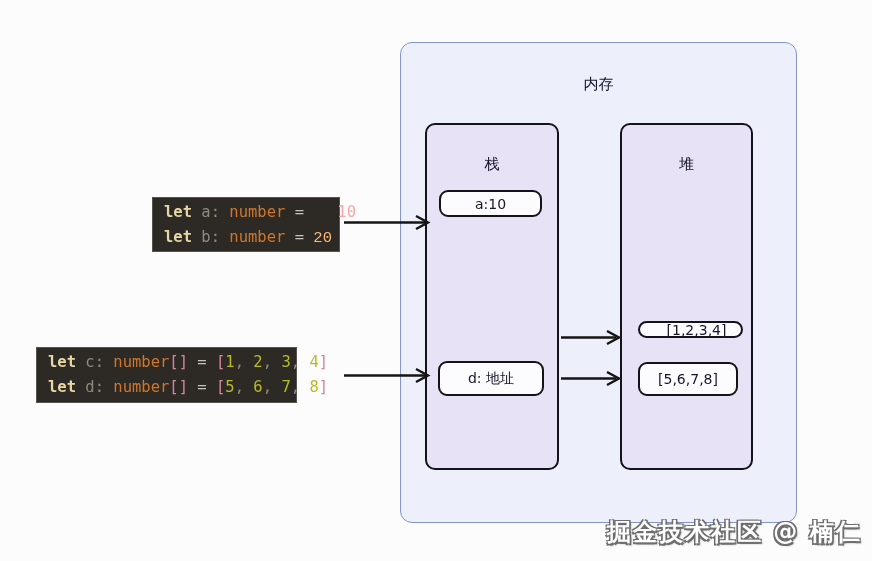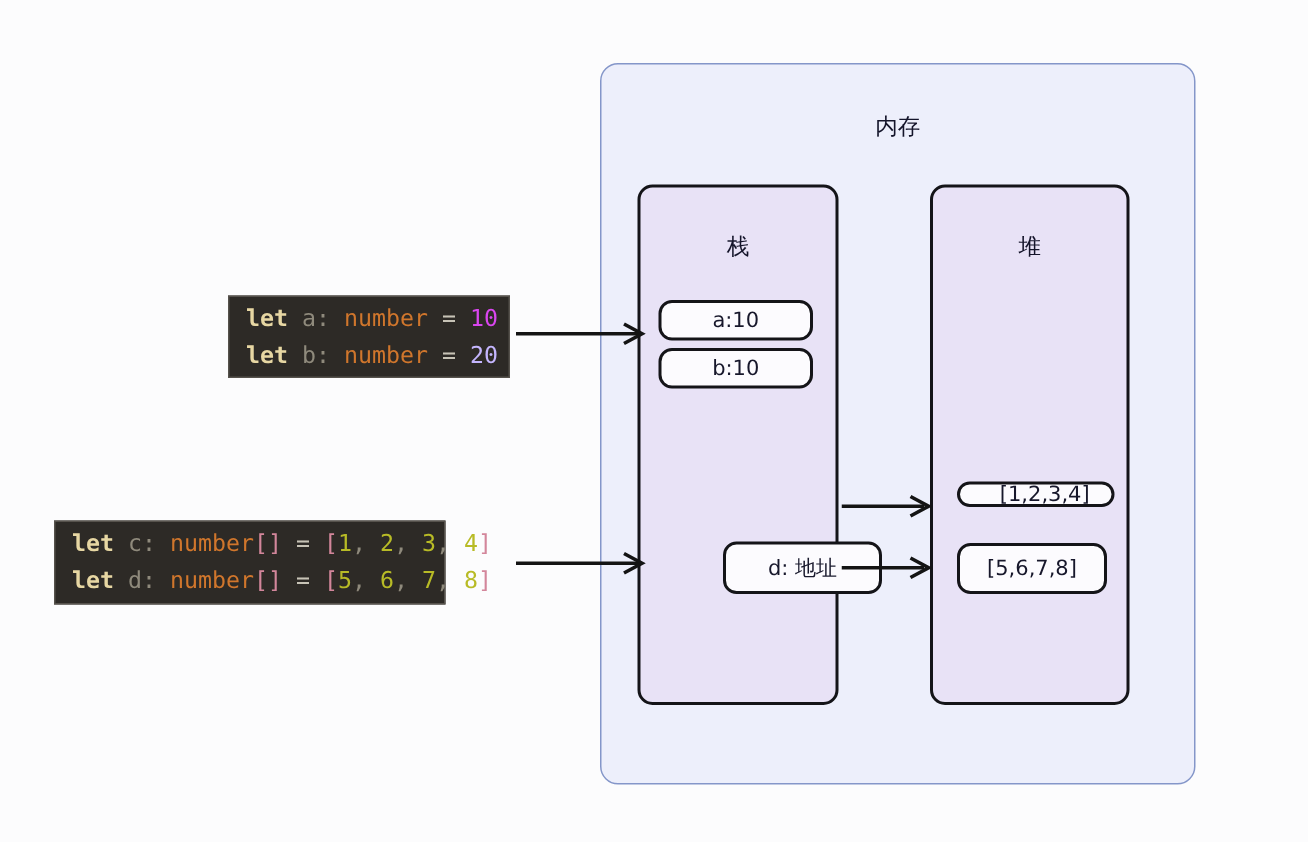--- a/index.html
+++ b/index.html
@@ -17,24 +17,24 @@
     border-radius:10px;box-sizing:border-box;}
   .region-stack{left:425px;top:123px;width:134px;height:347px;}
   .region-heap{left:620px;top:123px;width:133px;height:347px;}
   .region-title{position:absolute;left:0;top:30px;width:100%;text-align:center;
     font-size:15px;color:#14142a;}
 
   
   .slot{position:absolute;background:#fcfbfe;border:2.5px solid #141418;border-radius:9px;
     box-sizing:border-box;display:flex;align-items:center;justify-content:center;
     font-size:14px;color:#17172b;white-space:nowrap;}
-  .slot-a{left:12px;top:75px;width:103px;height:27px;}
+  .slot-a{left:12px;top:65px;width:103px;height:27px;}
   .slot-b{left:12px;top:107px;width:103px;height:27px;}
   .slot-c{left:11px;top:194px;width:106px;height:35px;}
-  .slot-d{left:11px;top:236px;width:106px;height:35px;margin-left:44px;}
+  .slot-d{left:11px;top:236px;width:106px;height:35px;}
   .hslot-1{left:16px;top:196px;width:105px;height:17px;padding-left:12px;}
   .hslot-2{left:16px;top:237px;width:100px;height:34px;}
 
   
   .code{position:absolute;background:#2d2a26;border:1px solid #56524c;box-sizing:border-box;
     font-family:"DejaVu Sans Mono","Liberation Mono",monospace;font-size:15.5px;
     padding:2px 0 0 11px;}
   .code-1{left:152px;top:197px;width:188px;height:55px;}
   .code-2{left:36px;top:347px;width:261px;height:56px;}
   .code-line{height:25px;line-height:25px;white-space:pre;}
@@ -49,37 +49,36 @@
     text-shadow:-1.5px -1.5px 0 #6e6e6e, 1.5px -1.5px 0 #6e6e6e,
                 -1.5px 1.5px 0 #6e6e6e, 1.5px 1.5px 0 #6e6e6e,
                 2px 2px 2px rgba(60,60,60,.45);}
 </style>
 </head>
 <body>
 
 <div class="wrapper">
 
   <div class="code code-1">
-      <div class="code-line"><span style="color: rgb(231, 215, 163); font-weight: 700;">let</span><span style="color: rgb(143, 138, 124);"> a: </span><span style="color: rgb(208, 118, 44);">number</span><span style="color: rgb(199, 195, 182);"> = </span><span style="color: #d946ef;">10</span></div>
-      <div class="code-line"><span style="color: rgb(231, 215, 163); font-weight: 700;">let</span><span style="color: rgb(143, 138, 124);"> b: </span><span style="color: rgb(208, 118, 44);">number</span><span style="color: rgb(199, 195, 182);"> = </span><span style="color: #c4b5fd;">20</span></div>
+      <div class="code-line"><span style="color: rgb(231, 215, 163); font-weight: 700;">let</span><span style="color: rgb(143, 138, 124);"> a: </span><span style="color: rgb(208, 118, 44);">number</span><span style="color: rgb(199, 195, 182);"> = </span><span style="color: #fca5a5; margin-left: 24px;">10</span></div>
+      <div class="code-line"><span style="color: rgb(231, 215, 163); font-weight: 700;">let</span><span style="color: rgb(143, 138, 124);"> b: </span><span style="color: rgb(208, 118, 44);">number</span><span style="color: rgb(199, 195, 182);"> = </span><span style="color: #fdba74; font-family: Liberation Mono, monospace;">20</span></div>
     </div>
 
   <div class="code code-2">
       <div class="code-line"><span style="color: rgb(231, 215, 163); font-weight: 700;">let</span><span style="color: rgb(143, 138, 124);"> c: </span><span style="color: rgb(208, 118, 44);">number</span><span style="color: rgb(211, 134, 155);">[]</span><span style="color: rgb(199, 195, 182);"> = </span><span style="color: rgb(211, 134, 155);">[</span><span style="color: rgb(184, 187, 38);">1</span><span style="color: rgb(143, 138, 124);">, </span><span style="color: rgb(184, 187, 38);">2</span><span style="color: rgb(143, 138, 124);">, </span><span style="color: rgb(184, 187, 38);">3</span><span style="color: rgb(143, 138, 124);">, </span><span style="color: rgb(184, 187, 38);">4</span><span style="color: rgb(211, 134, 155);">]</span></div>
       <div class="code-line"><span style="color: rgb(231, 215, 163); font-weight: 700;">let</span><span style="color: rgb(143, 138, 124);"> d: </span><span style="color: rgb(208, 118, 44);">number</span><span style="color: rgb(211, 134, 155);">[]</span><span style="color: rgb(199, 195, 182);"> = </span><span style="color: rgb(211, 134, 155);">[</span><span style="color: rgb(184, 187, 38);">5</span><span style="color: rgb(143, 138, 124);">, </span><span style="color: rgb(184, 187, 38);">6</span><span style="color: rgb(143, 138, 124);">, </span><span style="color: rgb(184, 187, 38);">7</span><span style="color: rgb(143, 138, 124);">, </span><span style="color: rgb(184, 187, 38);">8</span><span style="color: rgb(211, 134, 155);">]</span></div>
     </div>
 
   <div class="memory">
     <div class="memory-title">内存</div>
   </div>
 
   <div class="region region-stack">
     <div class="region-title">栈</div>
     <div class="slot slot-a">a:10</div>
-    <div class="slot slot-b">b:10</div>
     <div class="slot slot-d">d: 地址</div>
   </div>
 
   <div class="region region-heap">
     <div class="region-title">堆</div>
     <div class="slot hslot-1">[1,2,3,4]</div>
     <div class="slot hslot-2">[5,6,7,8]</div>
   </div>
 
   <div class="arrow" style="left:344px;top:214px;">
@@ -103,14 +102,15 @@
     </svg>
   </div>
 
   <div class="arrow" style="left:561px;top:370px;">
     <svg width="60" height="17" xmlns="http://www.w3.org/2000/svg">
       <line x1="0" y1="8.5" x2="55" y2="8.5" stroke="#141414" stroke-width="2.4"></line>
       <polyline points="46,2 58,8.5 46,15" fill="none" stroke="#141414" stroke-width="2.4"></polyline>
     </svg>
   </div>
 
+  <div class="watermark">掘金技术社区 @ 楠仁</div>
 
 </div>
 
 </body></html>

